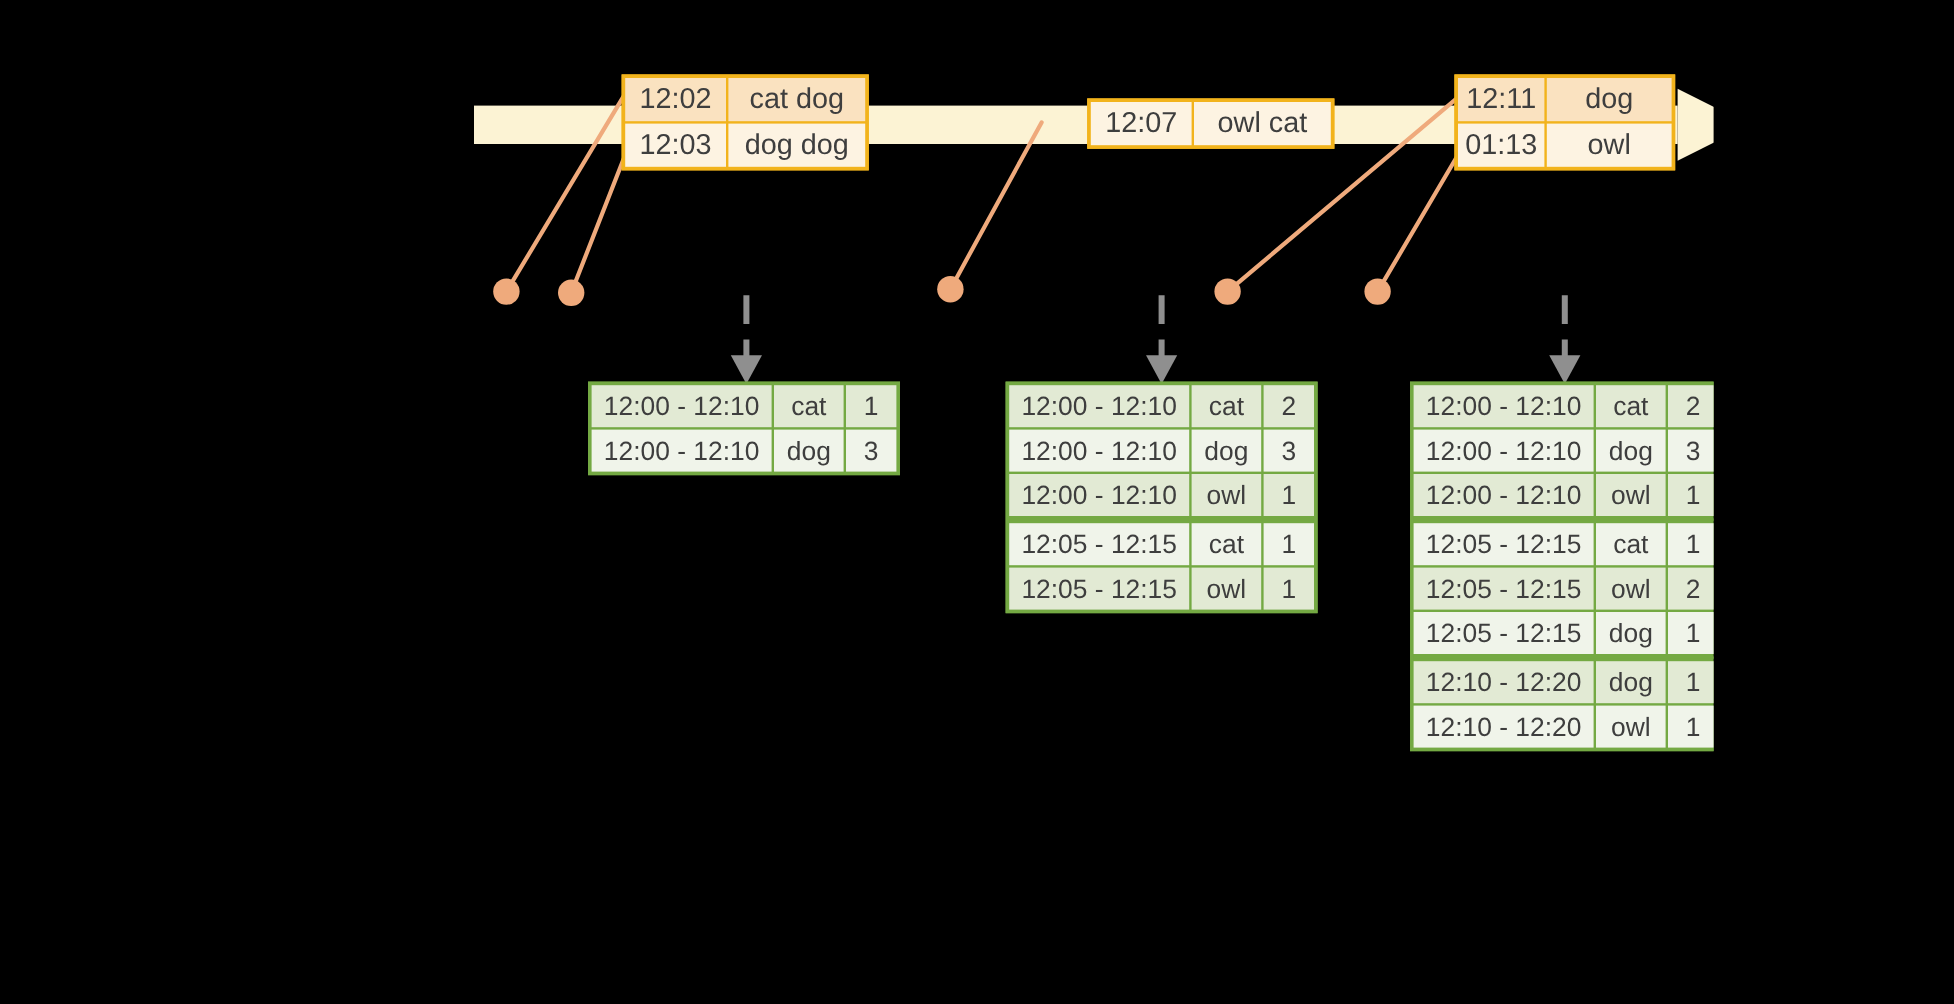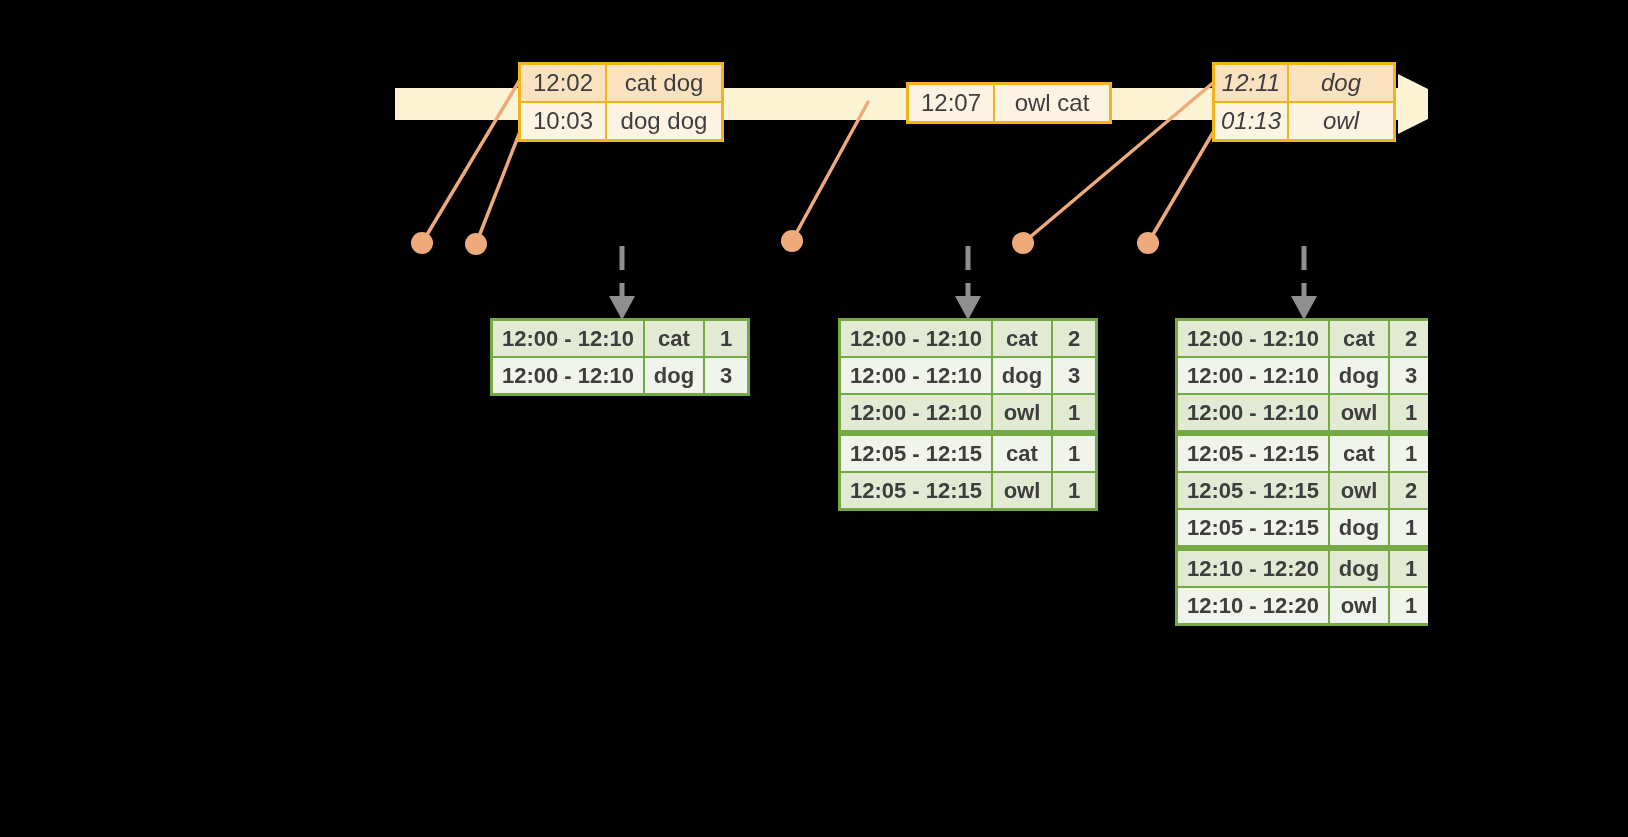--- a/index.html
+++ b/index.html
@@ -32,42 +32,41 @@
     position: absolute;
     display: grid;
     gap: 2px;
     background: var(--event-border);
     border: 3px solid var(--event-border);
     z-index: 2;
     font-size: 24px;
   }
   #etable-0 { left: 518px;  top: 62px; grid-template-columns: 84px 114px; }
   #etable-1 { left: 906px;  top: 82px; grid-template-columns: 84px 114px; }
-  #etable-2 { left: 1212px; top: 62px; grid-template-columns: 72px 104px; font-style: italic; }
+  #etable-2 { left: 1212px; top: 62px; grid-template-columns: 72px 104px; }
   .etable .cell {
     height: 36px;
     display: flex;
     align-items: center;
     justify-content: center;
     color: var(--text);
   }
   .cell.peach { background: var(--event-row-peach); }
   .cell.cream { background: var(--event-row-cream); }
 
   
   .gtable {
     position: absolute;
     display: grid;
     gap: 2px;
     grid-template-columns: 150px 58px 42px;
     background: var(--result-border);
     border: 3px solid var(--result-border);
     z-index: 2;
     font-size: 22px;
-    font-weight: bold;
   }
   #gtable-0 { left: 490px;  top: 318px; }
   #gtable-1 { left: 838px;  top: 318px; }
   #gtable-2 { left: 1175px; top: 318px; }
   .gtable .cell {
     height: 35px;
     display: flex;
     align-items: center;
     justify-content: center;
     color: var(--text);
@@ -102,21 +101,21 @@
     <polygon class="trigger-head" points="609,296 635,296 622,320"></polygon>
     <line class="trigger-line" x1="968" y1="246" x2="968" y2="298"></line>
     <polygon class="trigger-head" points="955,296 981,296 968,320"></polygon>
     <line class="trigger-line" x1="1304" y1="246" x2="1304" y2="298"></line>
     <polygon class="trigger-head" points="1291,296 1317,296 1304,320"></polygon>
   </svg>
 
   <div id="etable-0" class="etable">
       <div class="cell time peach">12:02</div>
       <div class="cell words peach">cat dog</div>
-      <div class="cell time cream">10:03</div>
+      <div class="cell time cream">12:03</div>
       <div class="cell words cream">dog dog</div>
     </div>
   <div id="etable-1" class="etable">
       <div class="cell time cream">12:07</div>
       <div class="cell words cream">owl cat</div>
     </div>
   <div id="etable-2" class="etable">
       <div class="cell time peach">12:11</div>
       <div class="cell words peach">dog</div>
       <div class="cell time cream">01:13</div>

